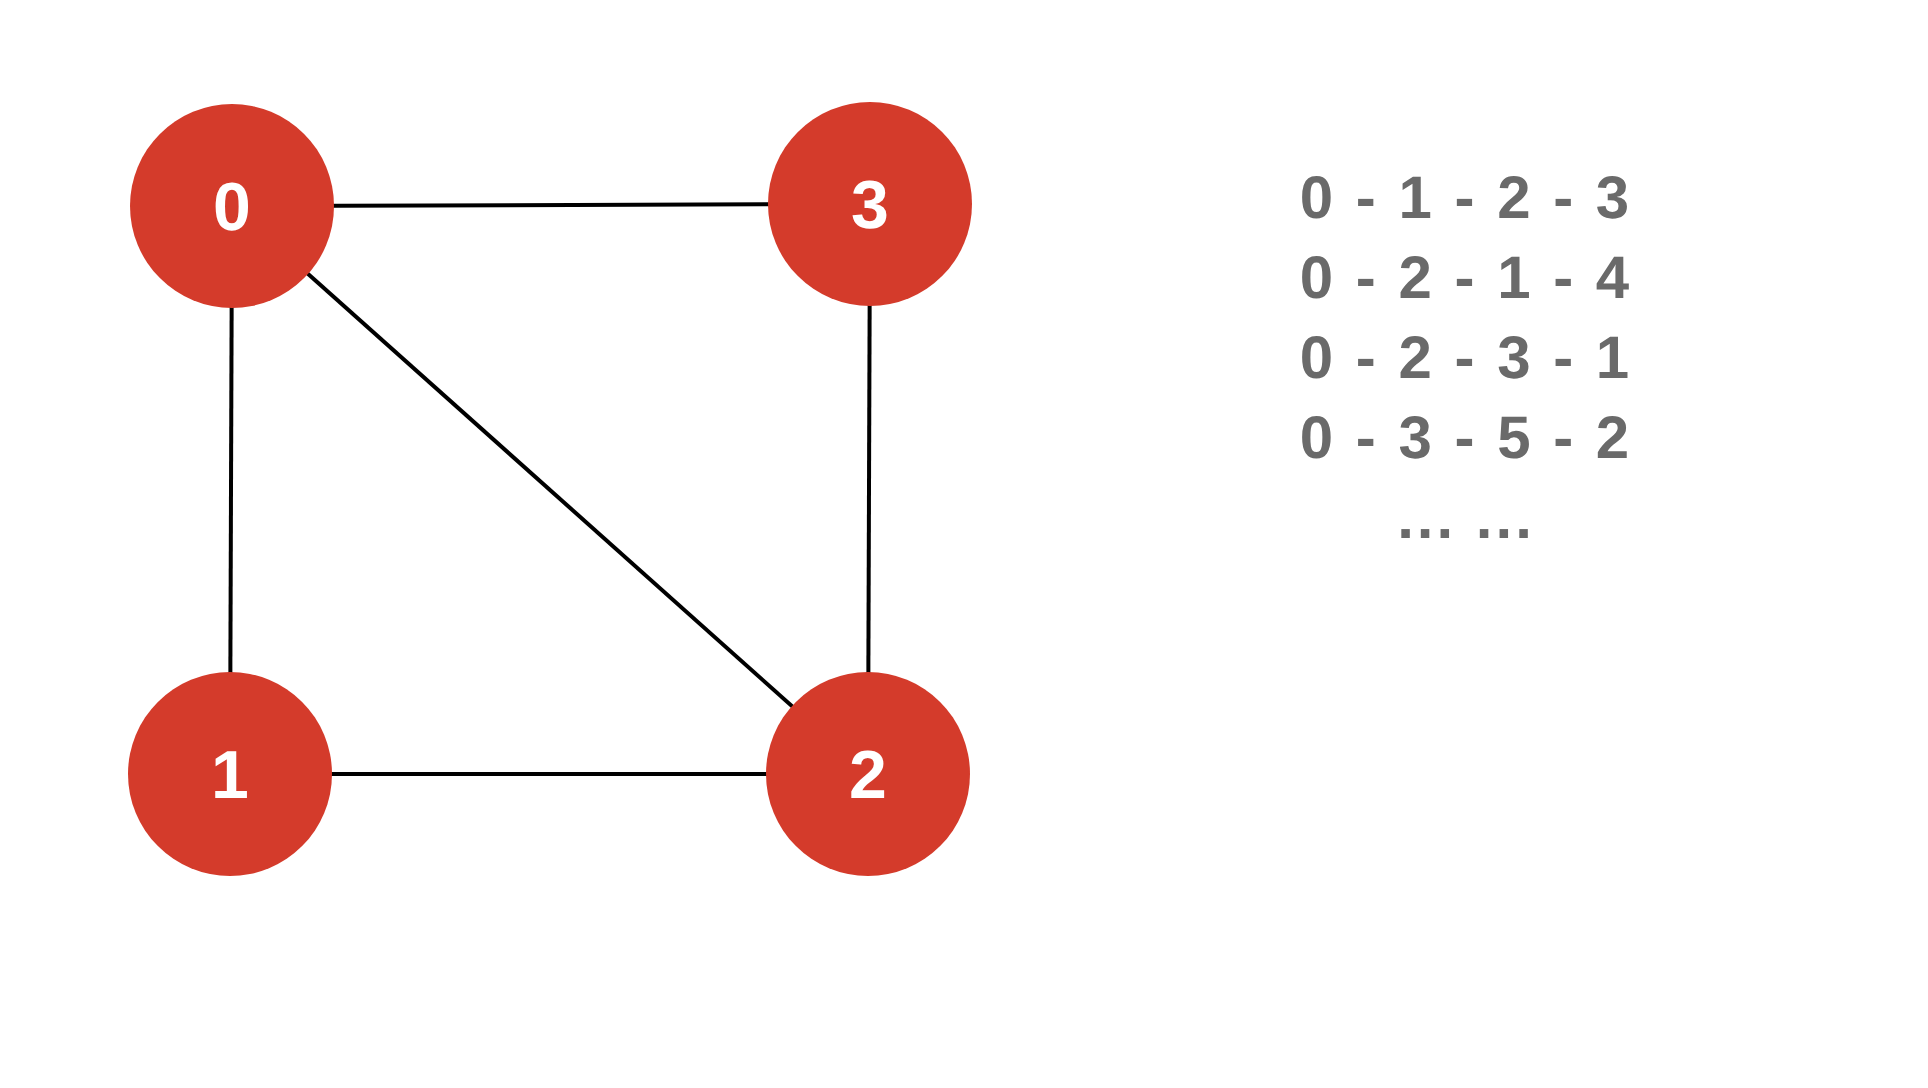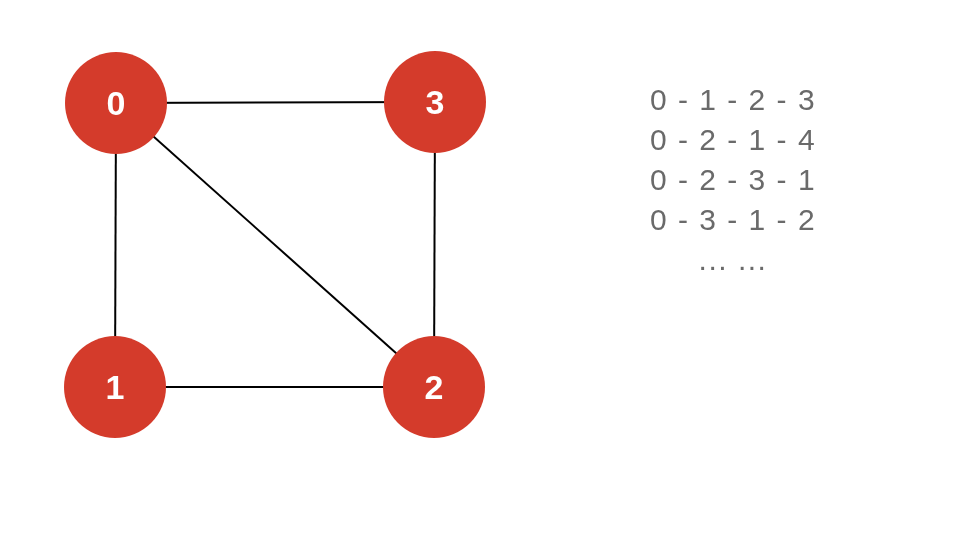--- a/index.html
+++ b/index.html
@@ -21,21 +21,21 @@
     font-weight: bold;
     text-anchor: middle;
   }
   #paths-list {
     position: absolute;
     left: 593px;
     top: 80px;
     width: 280px;
     text-align: center;
     font-size: 30px;
-    font-weight: normal;
+    font-weight: bold;
     line-height: 40px;
     letter-spacing: 1.5px;
   }
   .path-line { white-space: pre; }
 </style>
 </head>
 <body>
 
 <svg id="graph-canvas" width="560" height="480" viewBox="0 0 560 480">
     <line x1="116" y1="103" x2="435" y2="102" stroke="#000000"></line>
@@ -50,15 +50,15 @@
     <circle cx="434" cy="387" r="51" fill="#d43b2b"></circle>
     <text x="434" y="399" fill="#ffffff">2</text>
     <circle cx="435" cy="102" r="51" fill="#d43b2b"></circle>
     <text x="435" y="114" fill="#ffffff">3</text>
   </svg>
 
 <div id="paths-list" style="color: rgb(106, 106, 106);">
     <div class="path-line">0 - 1 - 2 - 3</div>
     <div class="path-line">0 - 2 - 1 - 4</div>
     <div class="path-line">0 - 2 - 3 - 1</div>
-    <div class="path-line">0 - 3 - 1 - 2</div>
+    <div class="path-line">0 - 3 - 5 - 2</div>
     <div class="path-line">... ...</div>
   </div>
 
 </body></html>

